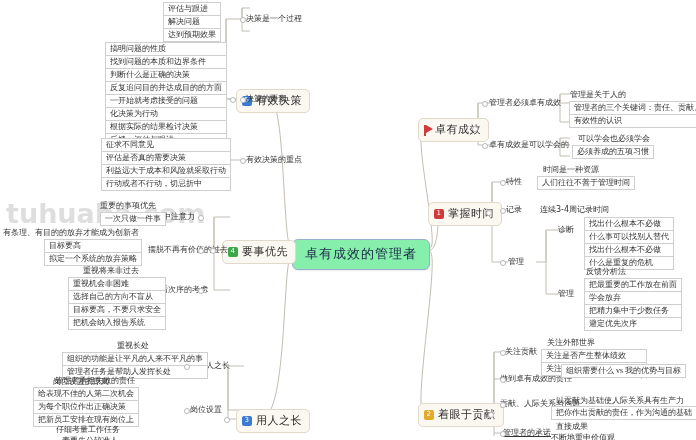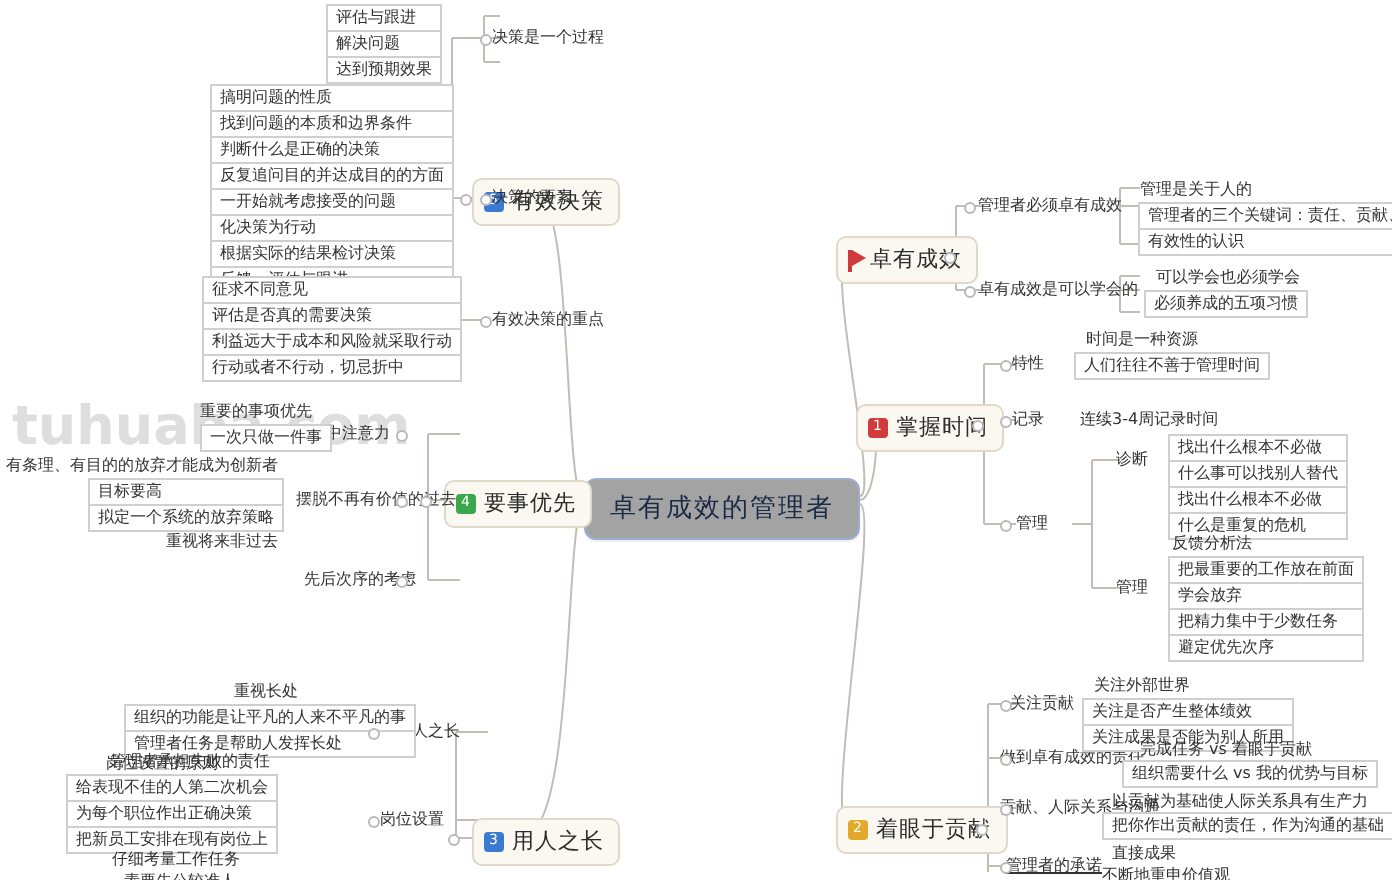--- a/index.html
+++ b/index.html
@@ -10,21 +10,21 @@
     overflow:hidden;
     position:relative;
   }
   #canvas{position:absolute;left:0;top:0;width:696px;height:440px;}
   svg.lines{position:absolute;left:0;top:0;width:696px;height:440px;pointer-events:none;}
 
   .node{position:absolute;white-space:nowrap;}
 
   
   .root{
-    background:#a3a3a3;
+    background:#86efac;
     border:1px solid #9aaed0;
     border-radius:6px;
     color:#1a2a45;
     font-size:13px;
     padding:5px 12px 6px 12px;
     letter-spacing:1px;
     box-shadow:0 1px 1px rgba(0,0,0,.08);
   }
 
   
@@ -205,20 +205,26 @@
   <div class="plain" style="left:100px;top:200px;">重要的事项优先</div>
   <div class="grp" style="left:100px;top:212px;">
     <div class="it">一次只做一件事</div>
   </div>
   <div class="plain" style="left:3px;top:227px;">有条理、有目的的放弃才能成为创新者</div>
   <div class="grp" style="left:44px;top:239px;">
     <div class="it">目标要高</div>
     <div class="it">拟定一个系统的放弃策略</div>
   </div>
   <div class="plain" style="left:83px;top:265px;">重视将来非过去</div>
+  <div class="grp" style="left:68px;top:277px;">
+    <div class="it">重视机会非困难</div>
+    <div class="it">选择自己的方向不盲从</div>
+    <div class="it">目标要高，不要只求安全</div>
+    <div class="it">把机会纳入报告系统</div>
+  </div>
 
   <div class="node main" style="left:236px;top:409px;">
     <span class="badge" style="background:#3a7ad0;">
       <span>3</span>
     </span>
     <span>用人之长</span>
   </div>
   <div class="l2 plain" style="left:190px;top:360px;">要用人之长</div>
   <div class="l2 plain" style="left:190px;top:404px;">岗位设置</div>
 
@@ -300,21 +306,21 @@
   <div class="l2 plain" style="left:500px;top:373px;">做到卓有成效的责任</div>
   <div class="l2 plain" style="left:500px;top:398px;">贡献、人际关系与沟通</div>
   <div class="l2 plain" style="left:503px;top:427px;text-decoration:underline;">管理者的承诺</div>
 
   <div class="plain" style="left:547px;top:337px;">关注外部世界</div>
   <div class="grp" style="left:541px;top:349px;">
     <div class="it">关注是否产生整体绩效</div>
     <div class="it">关注成果是否能为别人所用</div>
   </div>
   <div class="plain" style="left:570px;top:369px;">完成任务 vs 着眼于贡献</div>
-  <div class="grp" style="left:561px;top:380px;">
+  <div class="grp" style="left:561px;top:364px;font-family:Liberation Serif, serif;">
     <div class="it">组织需要什么 vs 我的优势与目标</div>
   </div>
   <div class="plain" style="left:556px;top:395px;">以贡献为基础使人际关系具有生产力</div>
   <div class="grp" style="left:551px;top:406px;">
     <div class="it">把你作出贡献的责任，作为沟通的基础</div>
   </div>
   <div class="plain" style="left:556px;top:421px;">直接成果</div>
   <div class="plain" style="left:551px;top:432px;">不断地重申价值观</div>
 
   <div class="dot" style="left:230px;top:97px;"></div>

